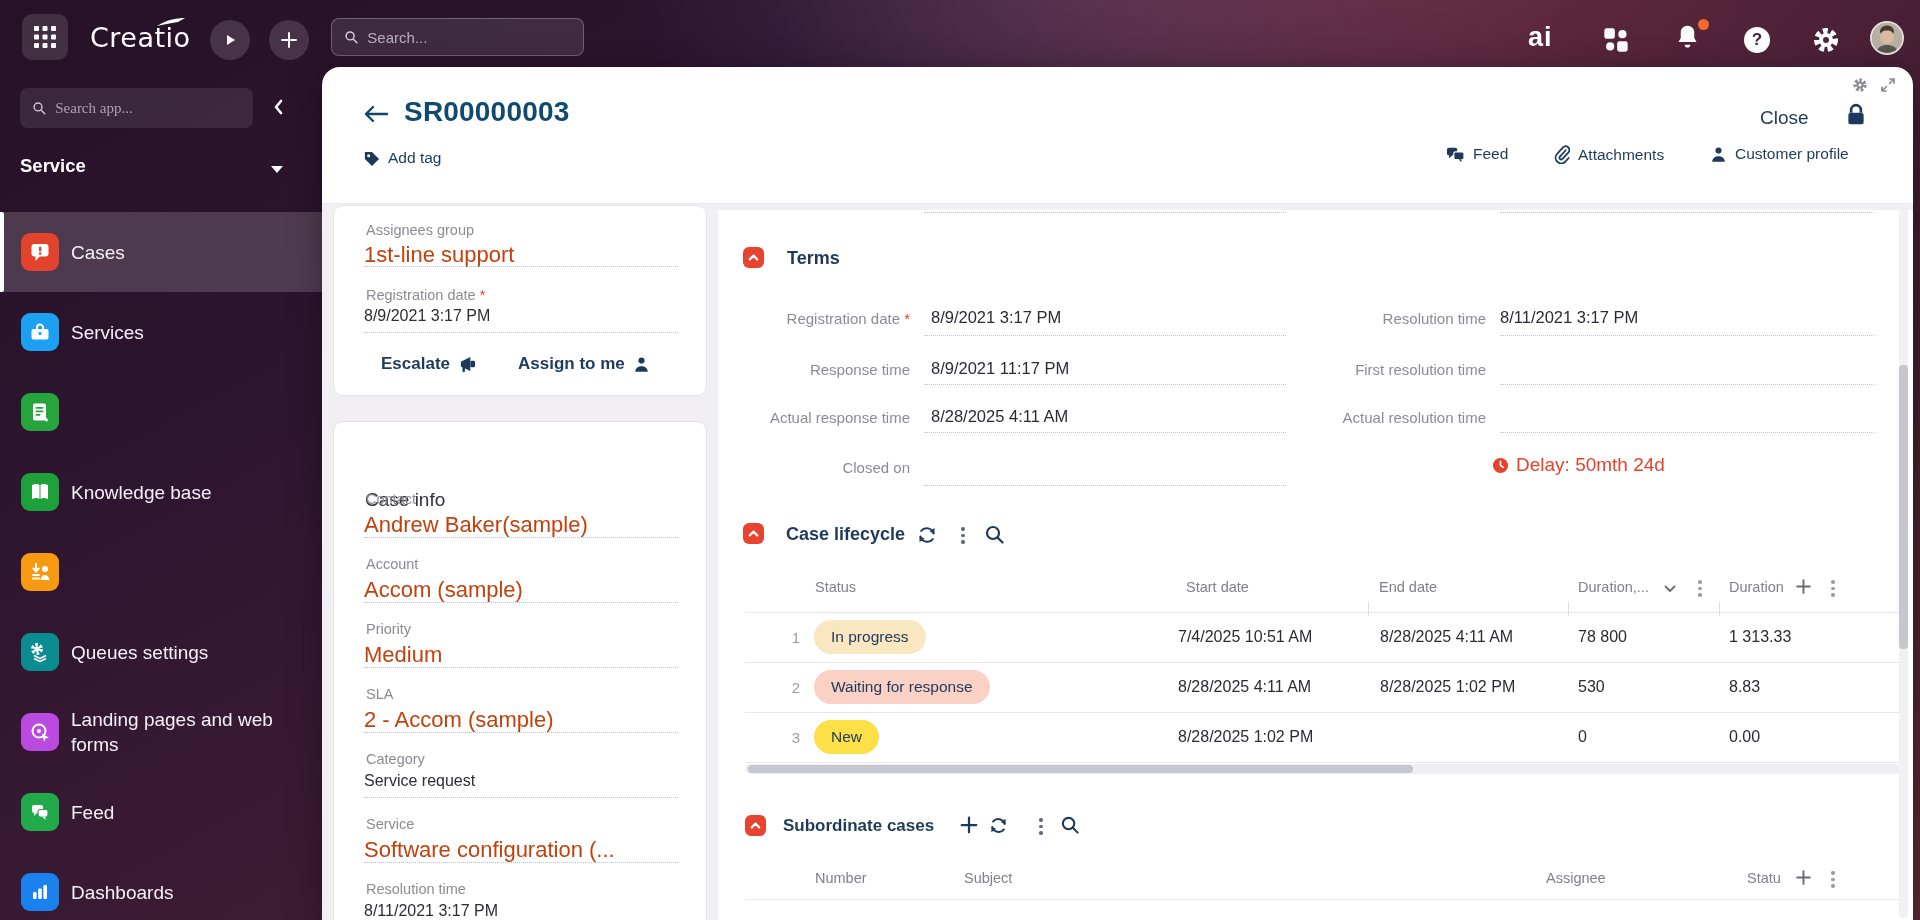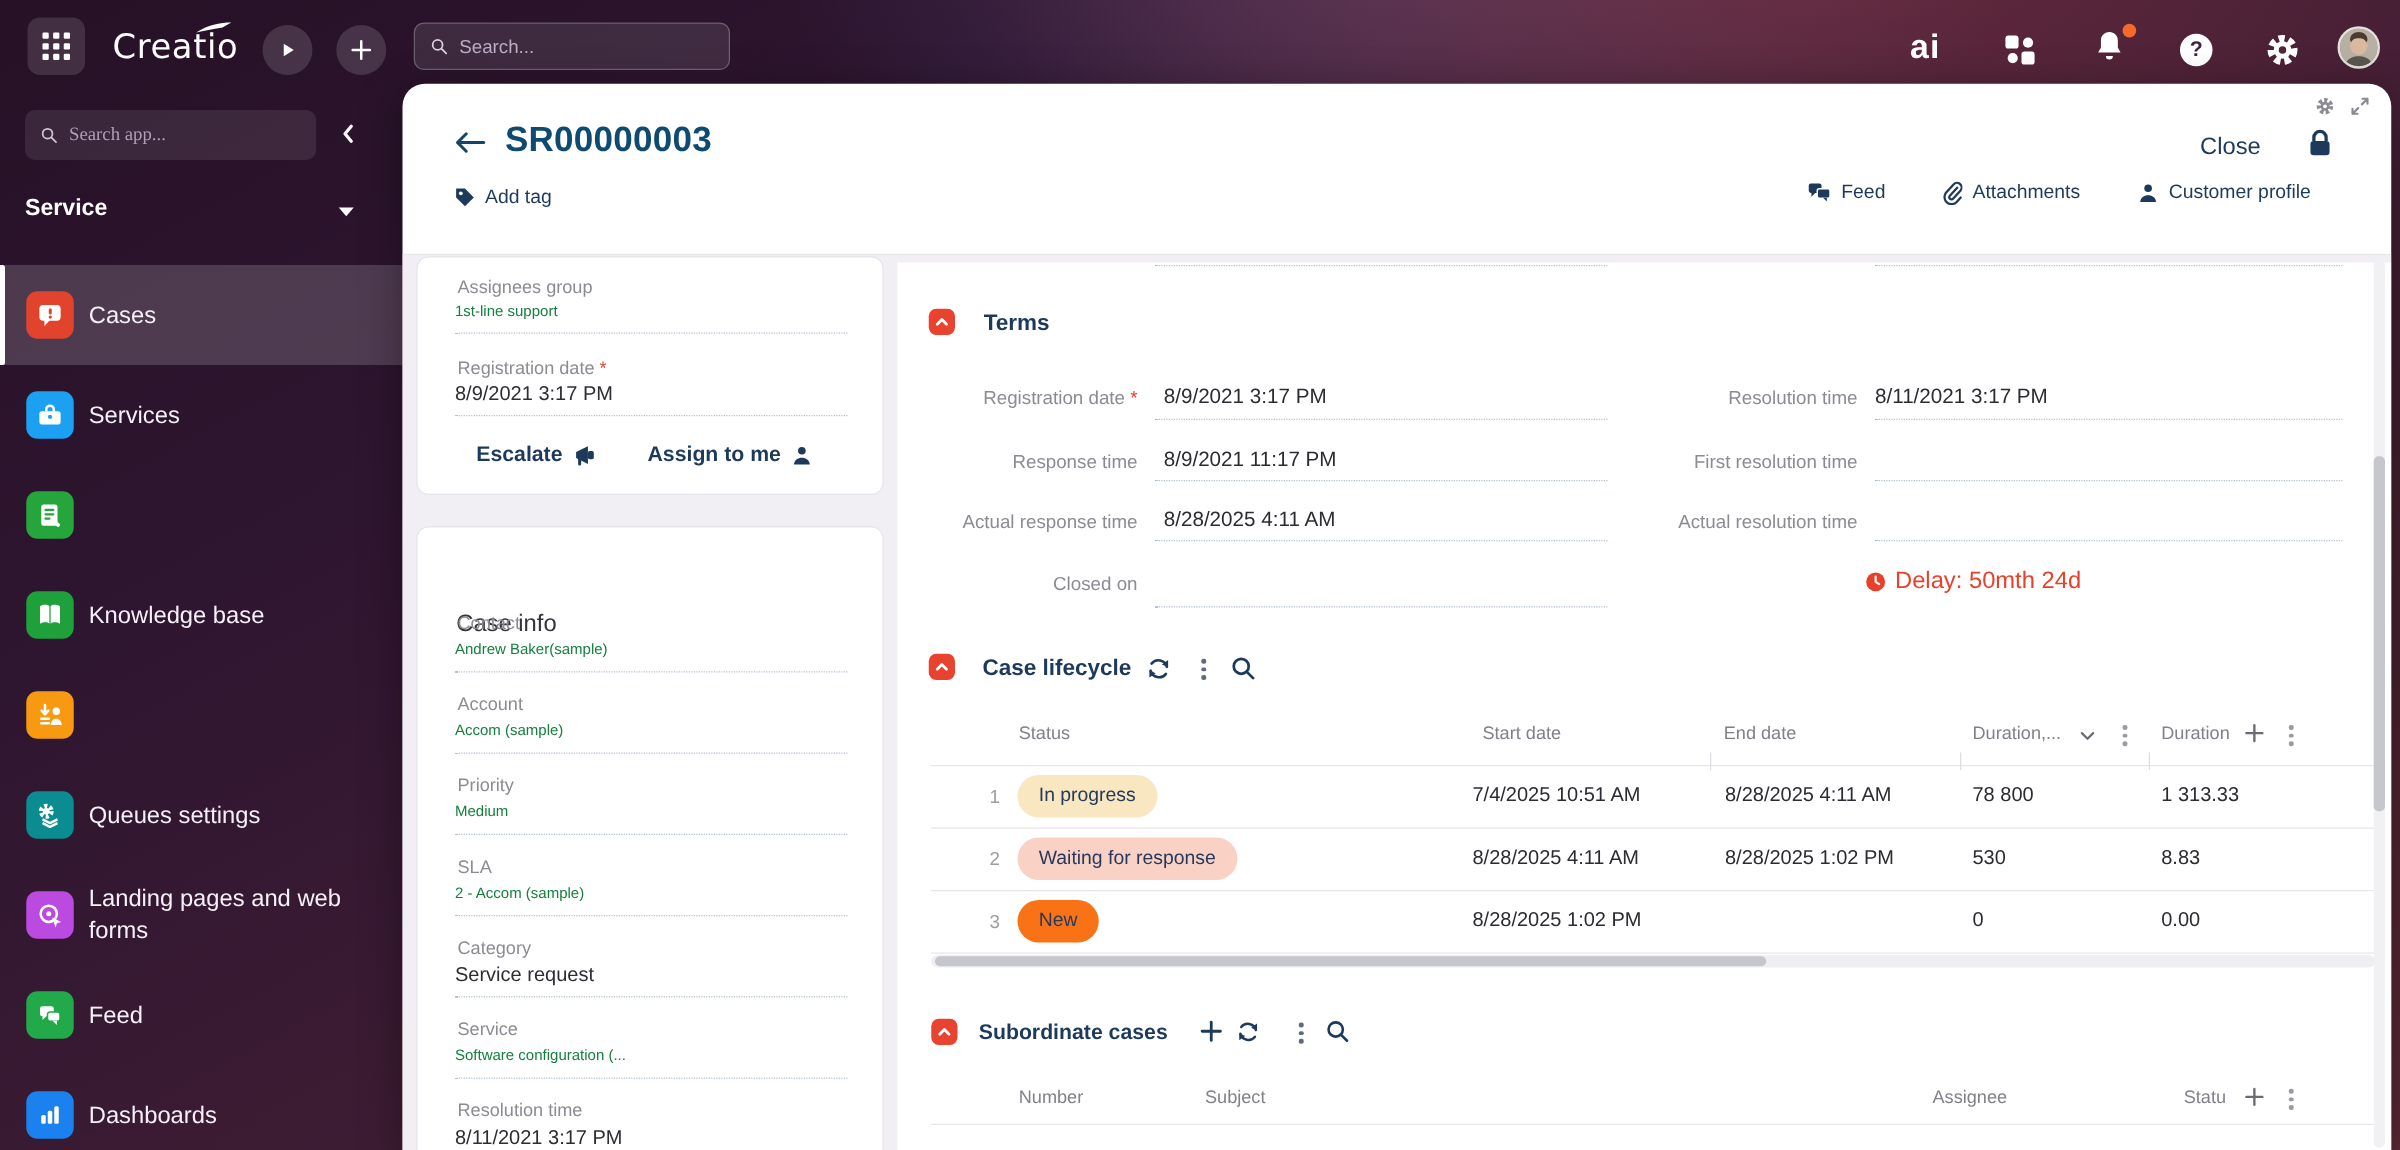--- a/index.html
+++ b/index.html
@@ -33,26 +33,26 @@
   .workspace { color:#fff; font-size:18.5px; font-weight:600; }
   .sb-item { left:0; width:322px; height:80px; cursor:pointer; }
   .sb-item.active { background:rgba(255,255,255,.17); }
   .sb-item.active::before { content:""; position:absolute; left:0; top:0; bottom:0; width:4px; background:#fff; border-radius:0 2px 2px 0; }
   .sb-icon { position:absolute; left:21px; top:21px; width:38px; height:38px; border-radius:9px; display:flex; align-items:center; justify-content:center; }
   .sb-label { position:absolute; left:71px; top:0; height:80px; width:240px; display:flex; align-items:center; color:#f5f0f7; font-size:19px; font-weight:500; line-height:25px; }
 
   
   .main-card { left:322px; top:67px; width:1591px; height:853px; background:#fff; border-radius:18px 18px 0 0; box-shadow:0 8px 34px rgba(0,0,0,.35); overflow:hidden; }
   .page-title { color:#0f4a71; font-size:28px; font-weight:700; letter-spacing:.2px; }
-  .navy-link { color:#1d3a5c; font-size:15.5px; font-weight:500; cursor:pointer; display:flex; gap:8px; }
+  .navy-link { color:#1d3a5c; font-size:15.5px; font-weight:500; cursor:pointer; display:flex; align-items:center; gap:8px; }
   .content-bg { left:0; top:137px; width:1591px; height:716px; background:#f1eff4; }
   .panel-card { background:#fff; border:1px solid #e5e3ea; border-radius:10px; }
   .f-label { color:#8b8b93; font-size:14.5px; }
   .f-value { color:#2d2d34; font-size:16px; }
-  .f-link { color:#15803d; font-size:12px; cursor:pointer; }
+  .f-link { color:#c2410c; font-size:22px; cursor:pointer; }
   .dotted { border-top:1px dotted #b2c1d4; height:0; }
   .req { color:#e8402a; }
   .sec-title { color:#1d3a5c; font-size:18px; font-weight:600; }
   .collapse-btn { width:21px; height:21px; border-radius:6px; background:#e8432e; display:flex; align-items:center; justify-content:center; cursor:pointer; }
   .grid-label { color:#8b8b93; font-size:15px; text-align:right; }
   .grid-value { color:#2b2b32; font-size:16.5px; }
   .th { color:#80808a; font-size:14.5px; }
   .cell { color:#2b2b32; font-size:16px; }
   .rownum { color:#9b9ba3; font-size:15px; text-align:right; }
   .pill { display:inline-flex; align-items:center; height:34px; border-radius:17px; padding:0 17px; color:#26395c; font-size:15.5px; font-weight:500; }
@@ -467,21 +467,21 @@
 
       <div class="abs rownum" style="left:52px; top:469px; width:30px;">2</div>
       <span class="abs pill" style="left: 96px; top: 460px; background-color: rgb(249, 210, 197);">Waiting for response</span>
       <div class="abs cell" style="left:460px; top:468px;">8/28/2025 4:11 AM</div>
       <div class="abs cell" style="left:662px; top:468px;">8/28/2025 1:02 PM</div>
       <div class="abs cell" style="left:860px; top:468px;">530</div>
       <div class="abs cell" style="left:1011px; top:468px;">8.83</div>
       <div class="abs hline" style="left:27px; top:502px; width:1155px;"></div>
 
       <div class="abs rownum" style="left:52px; top:519px; width:30px;">3</div>
-      <span class="abs pill" style="left: 96px; top: 510px; background-color: #f97316;">New</span>
+      <span class="abs pill" style="left: 96px; top: 510px; background-color: #fde047;">New</span>
       <div class="abs cell" style="left:460px; top:518px;">8/28/2025 1:02 PM</div>
       <div class="abs cell" style="left:860px; top:518px;">0</div>
       <div class="abs cell" style="left:1011px; top:518px;">0.00</div>
       <div class="abs hline" style="left:27px; top:552px; width:1155px;"></div>
 
       <div class="abs" style="left:27px; top:554px; width:1155px; height:10px; border-radius:5px; background:#efeff3;">
         <div style="margin:1px 0 0 3px; width:665px; height:8px; border-radius:4px; background:#c6c6cd;"></div>
       </div>
 
       <div class="abs collapse-btn" style="left:27px; top:605px;">

